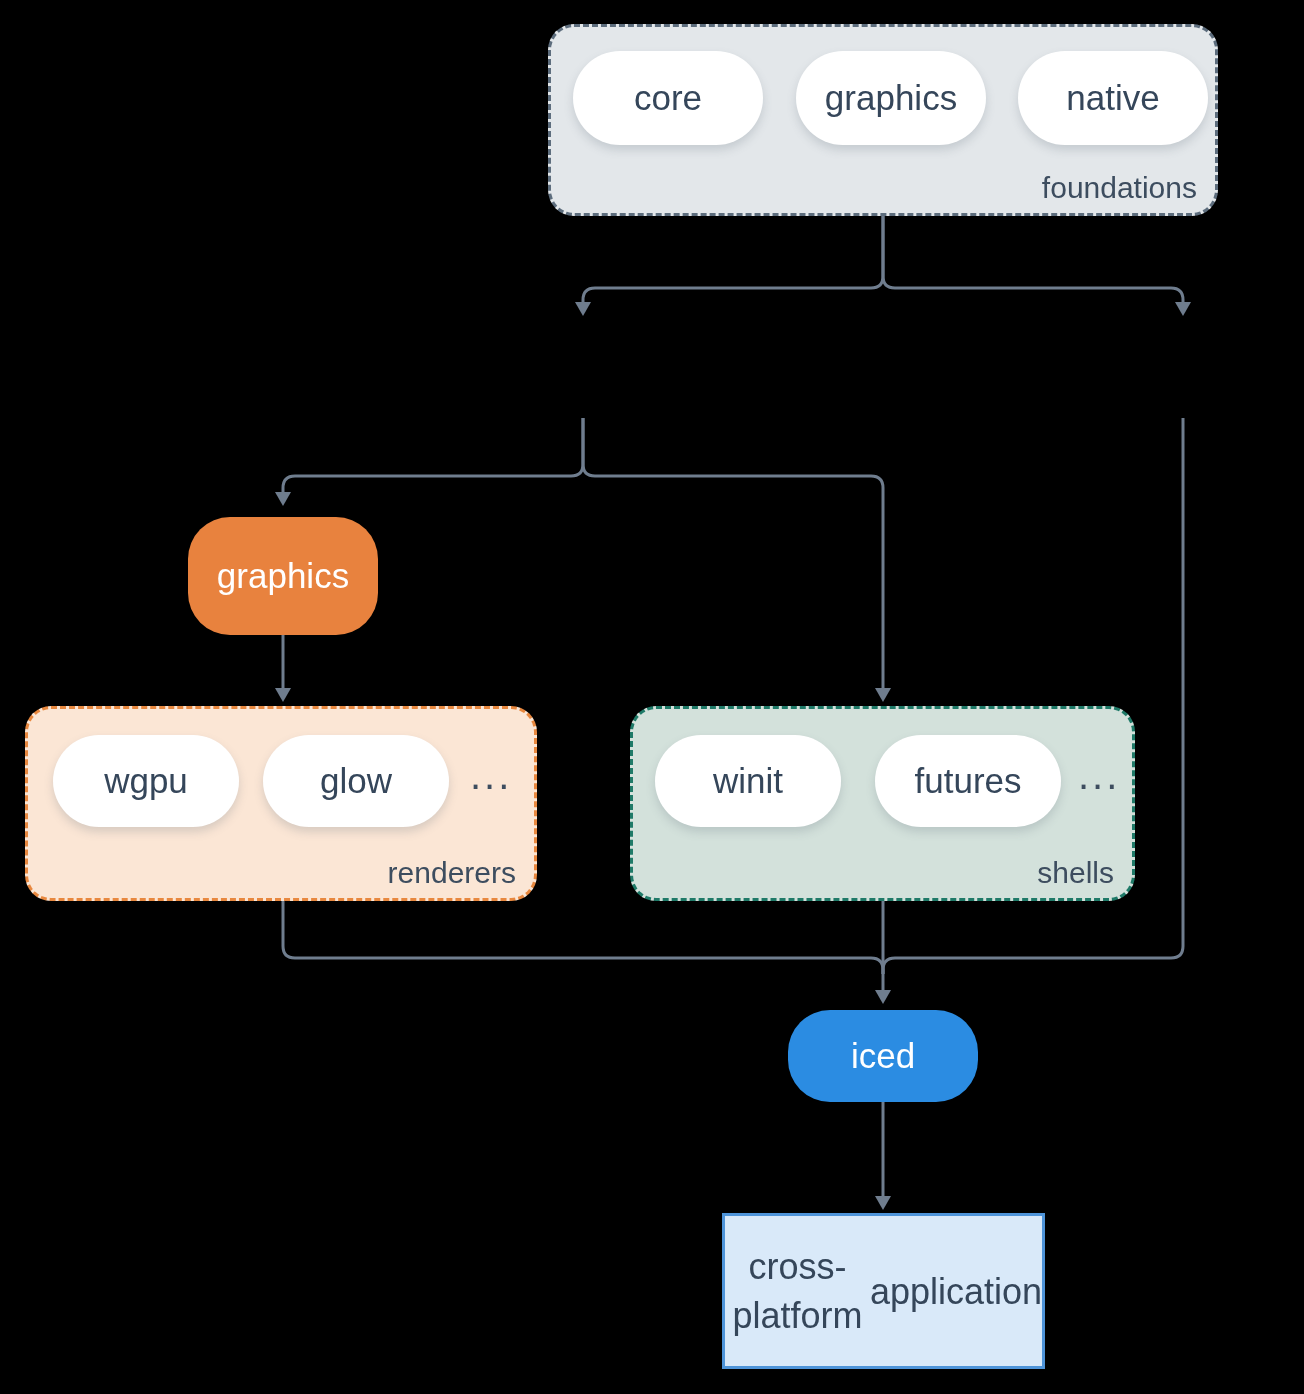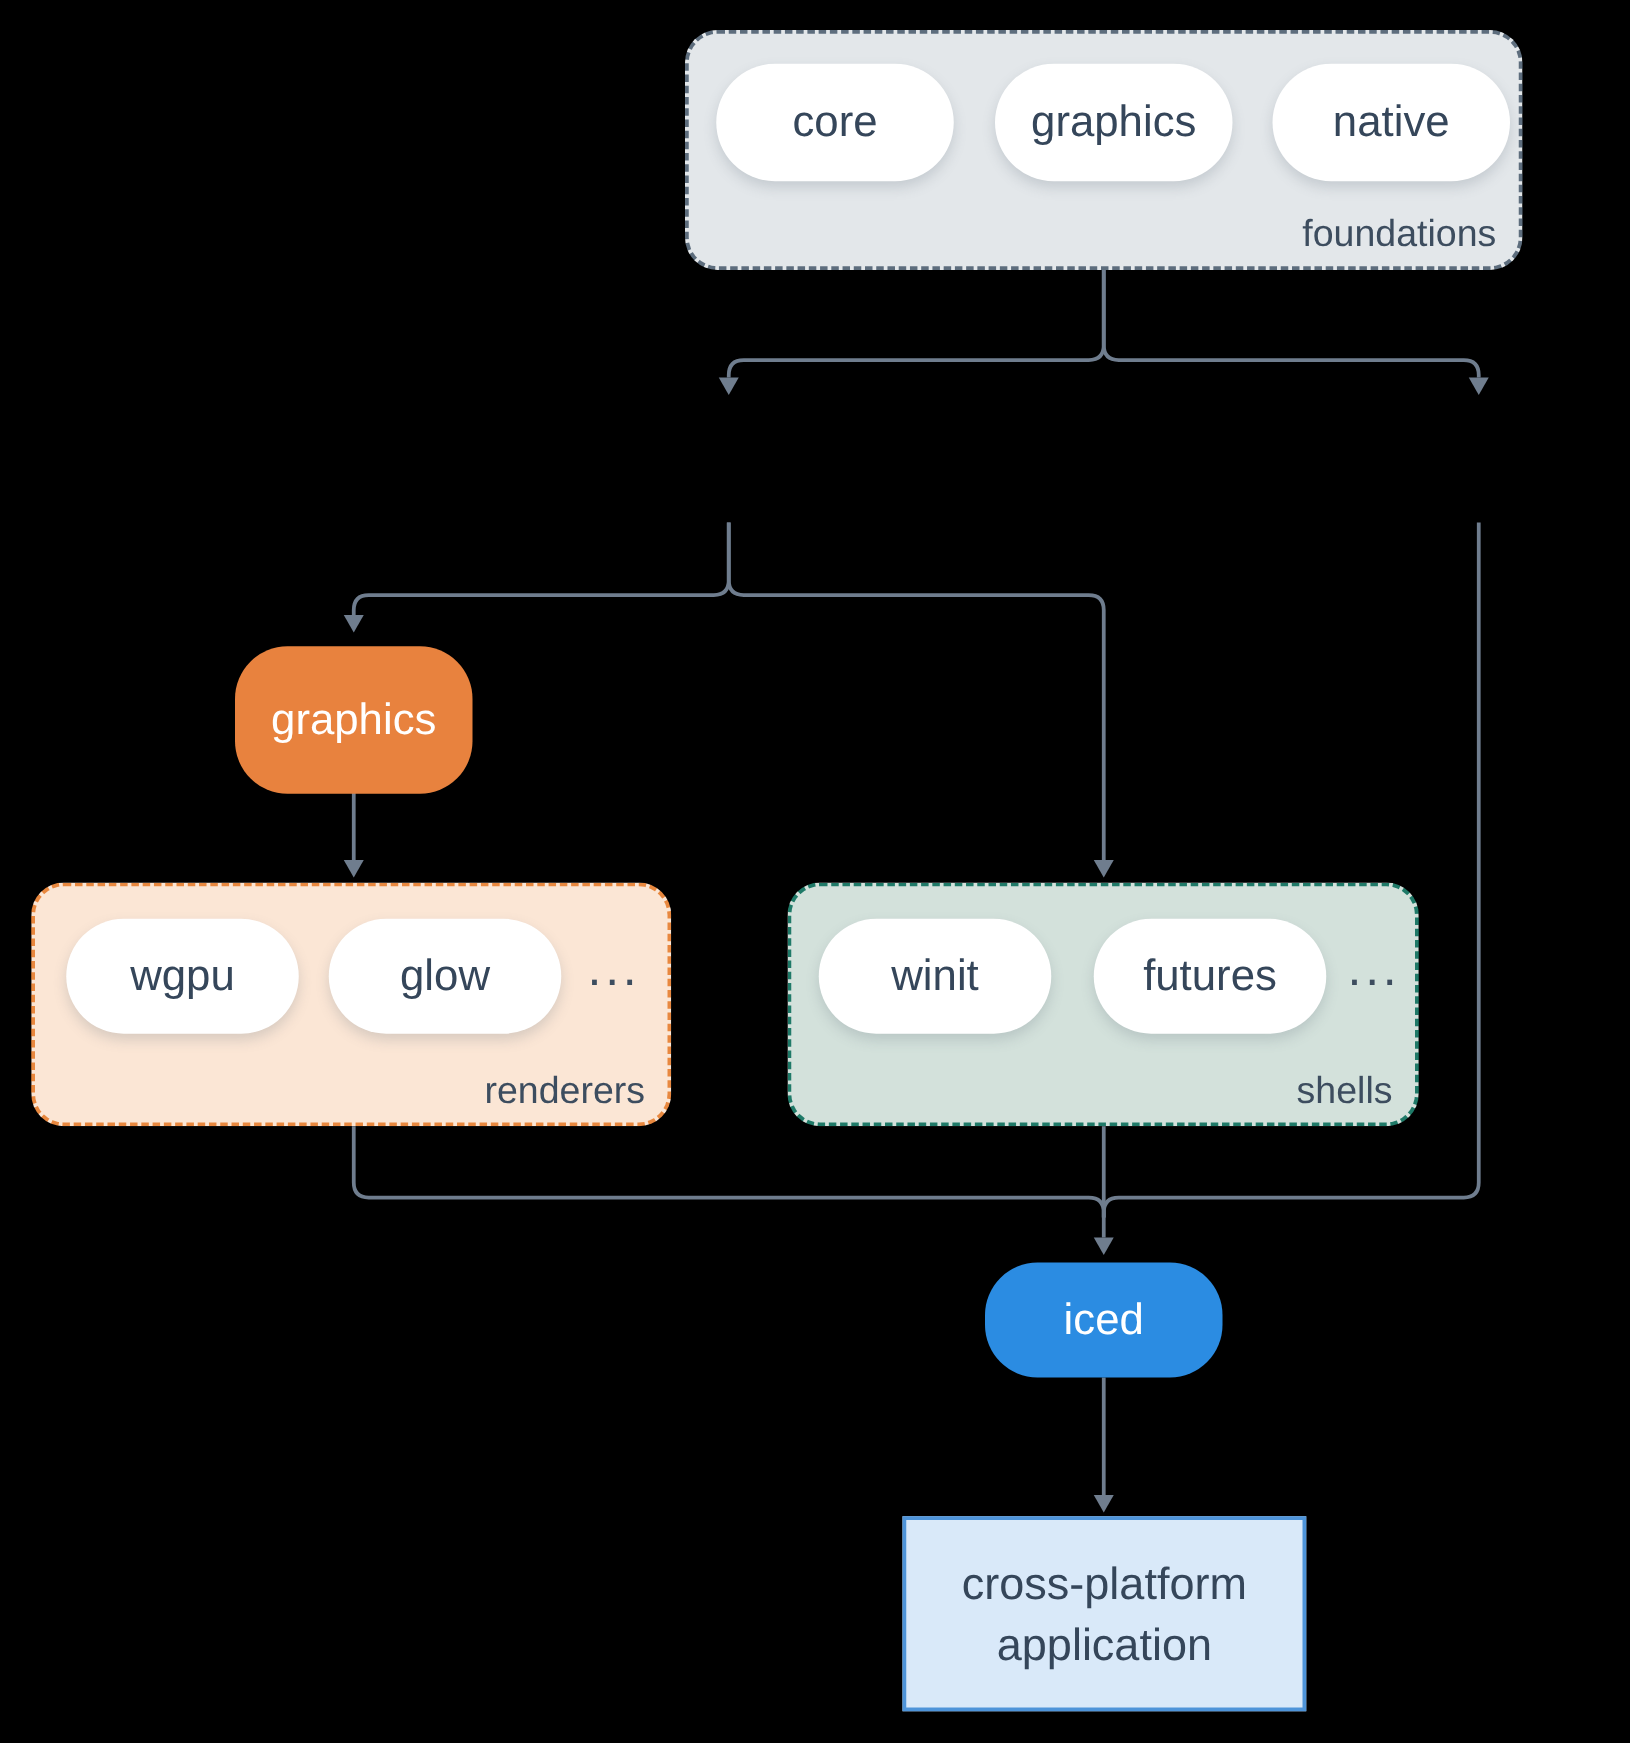--- a/index.html
+++ b/index.html
@@ -66,21 +66,21 @@
     color:var(--text-light);font-size:35px;border-radius:42px;
   }
   #node-native  {left:487px; top:324px; width:193px;height:94px;background:var(--branch-purple);}
   #node-web     {left:1088px;top:324px; width:190px;height:94px;background:var(--branch-purple);}
   #node-graphics{left:188px; top:517px; width:190px;height:118px;background:var(--graphics-orange);}
   #node-iced    {left:788px; top:1010px;width:190px;height:92px;background:var(--iced-blue);}
 
   #box-app{
     position:absolute;left:722px;top:1213px;width:323px;height:156px;
     box-sizing:border-box;background:var(--app-fill);border:3px solid var(--app-border);
-    display:flex;flex-direction:column;align-items:center;justify-content:center;
+    display:flex;flex-direction:row;align-items:center;justify-content:center;
     color:var(--text-dark);font-size:36px;line-height:49px;text-align:center;
   }
 </style>
 </head>
 <body>
 
 <div class="canvas">
 
   <svg class="edges" viewBox="0 0 1304 1394">
 

